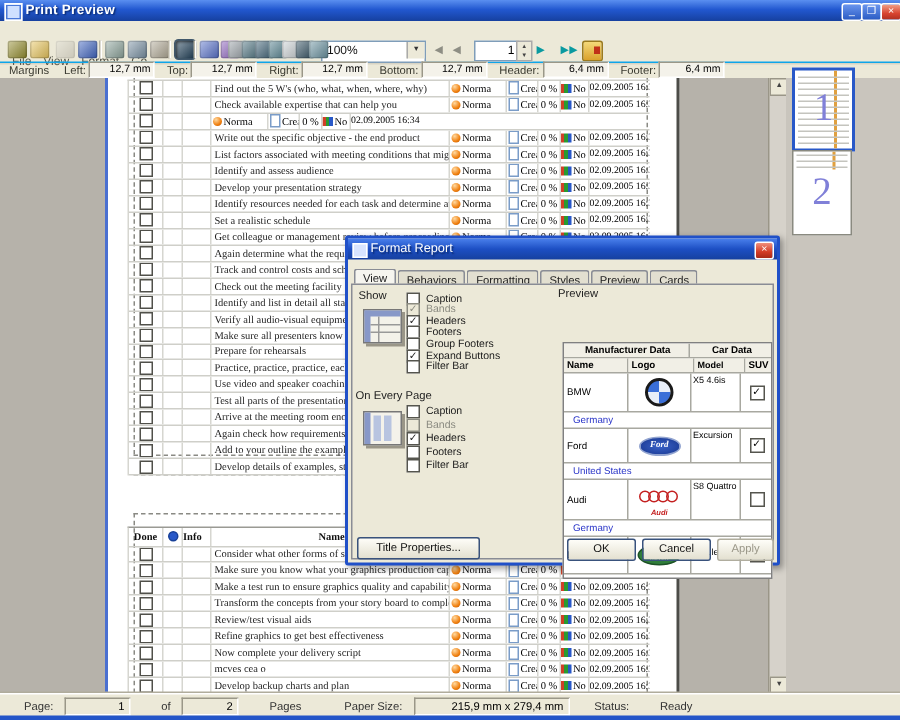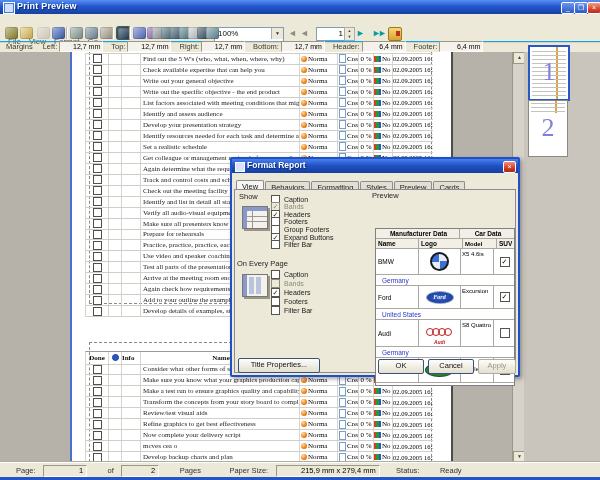--- a/index.html
+++ b/index.html
@@ -93,21 +93,21 @@
   #statusbar .sbox{display:inline-block;height:10px;margin:2px 0 0 3px;background:#ece9d8;
     border:1px solid;border-color:#9a9788 #fff #fff #9a9788;font-size:7.5px;line-height:10px;
     padding:0 3px;vertical-align:top;text-align:right;}
   #bottomedge{left:0;top:477px;width:600px;height:3px;background:#2355c8;}
   
   #dialog{left:230px;top:157px;width:286px;height:216px;background:#ece9d8;
     border:2px solid #2050c8;border-radius:2px;z-index:20;box-shadow:2px 2px 4px rgba(0,0,0,.35);}
   #dlg-title{left:0;top:0;width:100%;height:14px;
     background:linear-gradient(#4a80ec,#1d4fc4 50%,#16409f);color:#fff;}
   #dlg-title-icon{left:3px;top:3px;width:8px;height:8px;background:#d8e4ff;border:1px solid #fff;}
-  #dlg-title-text{left:15px;top:1px;font-size:8.5px;font-weight:bold;text-shadow:1px 1px 1px #0a2a70;}
+  #dlg-title-text{left:15px;top:1px;font-size:8.5px;font-weight:normal;text-shadow:1px 1px 1px #0a2a70;}
   #dlg-close{right:2px;top:2px;width:11px;height:10px;background:linear-gradient(#f0907c,#d33b25 60%,#a82a18);
     border:1px solid #fff;border-radius:2px;color:#fff;font-size:7px;line-height:9px;text-align:center;}
   #dlg-tabs{left:4px;top:17px;height:13px;}
   .tab{display:inline-block;height:11px;padding:0 5px;margin-right:1px;font-size:7.5px;line-height:12px;
     border:1px solid #898c95;border-bottom:none;border-radius:2px 2px 0 0;background:#e2dfd0;color:#222;}
   .tab.sel{background:#f6f5ef;height:13px;position:relative;top:-1px;}
   #dlg-body{left:2px;top:30px;width:280px;height:182px;border:1px solid #898c95;background:#ece9d8;}
   .grp-label{font-size:7.5px;color:#222;}
   .cbrow{position:absolute;height:8px;display:flex;align-items:center;}
   .cb{width:7px;height:7px;background:#fff;border:1px solid #55554e;flex:none;
@@ -255,21 +255,20 @@
             <span>No</span>
           </div>
           <div class="c c-date">02.09.2005 16:34</div>
         </div>
         <div class="trow">
           <div class="c c-done">
             <div class="chk7"></div>
           </div>
           <div class="c c-pri"></div>
           <div class="c c-info"></div>
-          <div class="c c-name">Write out your general objective</div>
           <div class="c c-prio">
             <div class="ball"></div>
             <span>Norma</span>
           </div>
           <div class="c c-stat">
             <div class="pgico"></div>
             <span>Crea</span>
           </div>
           <div class="c c-pct">0 %</div>
           <div class="c c-occ">

